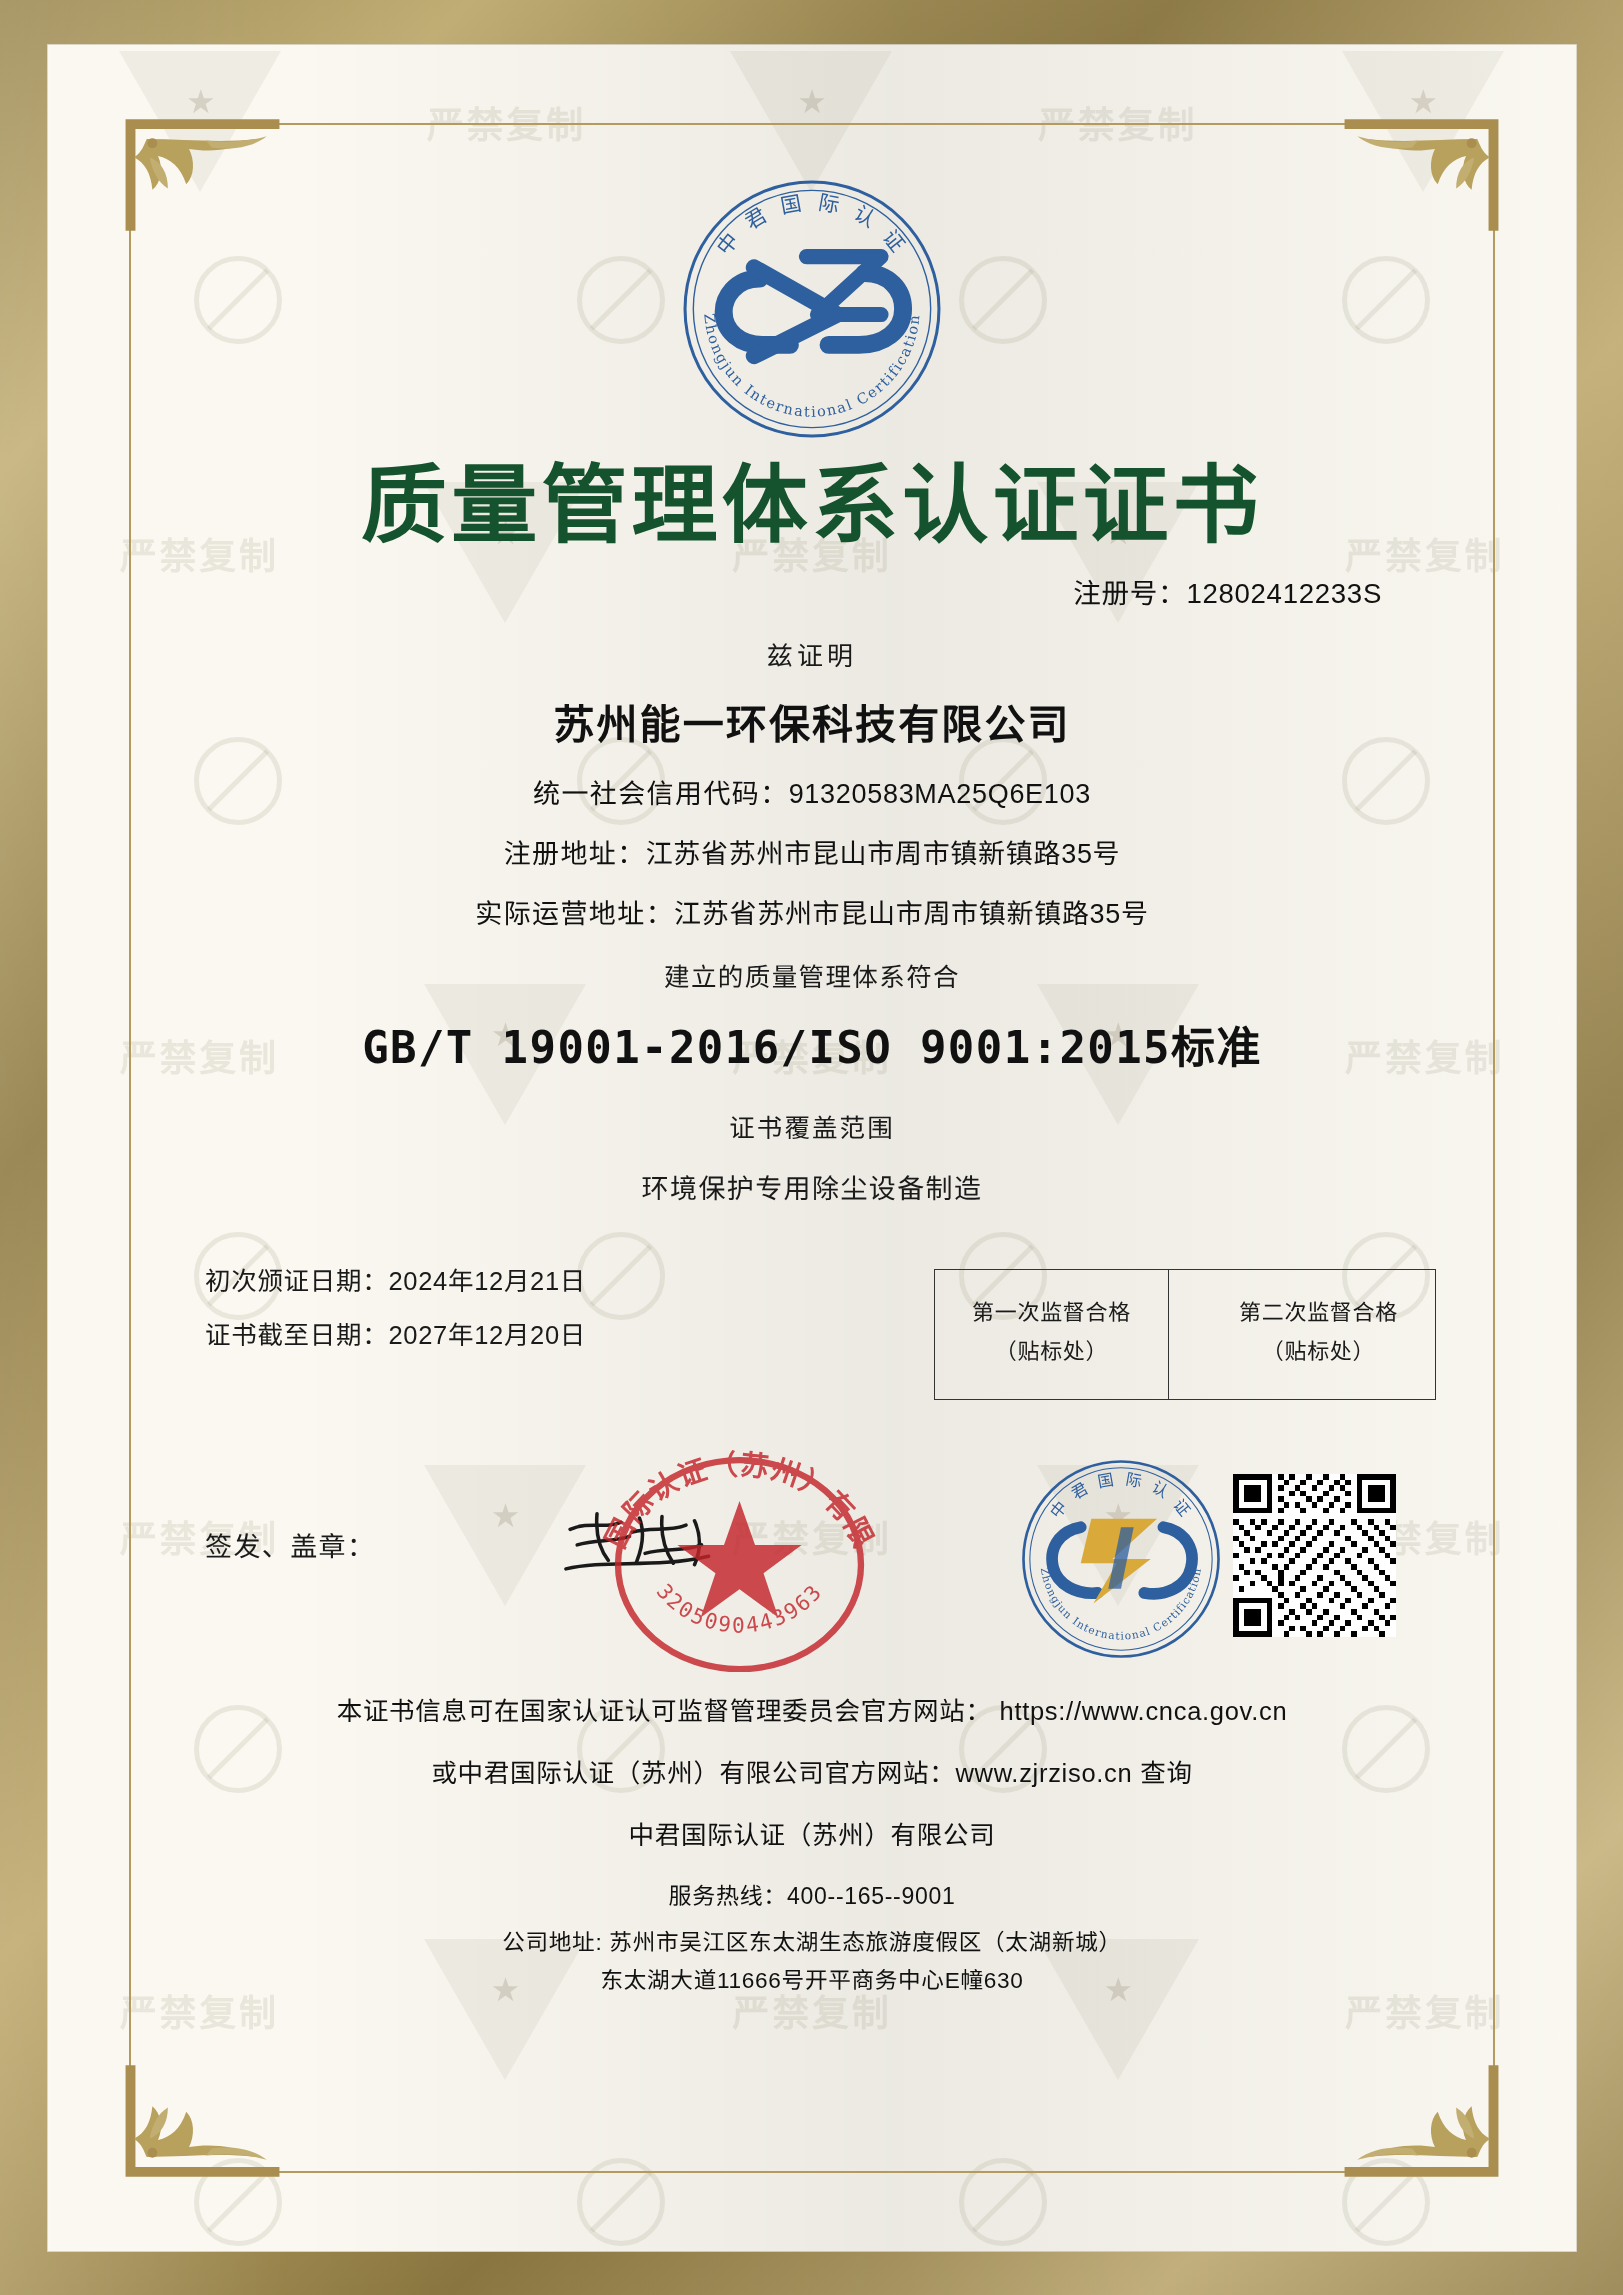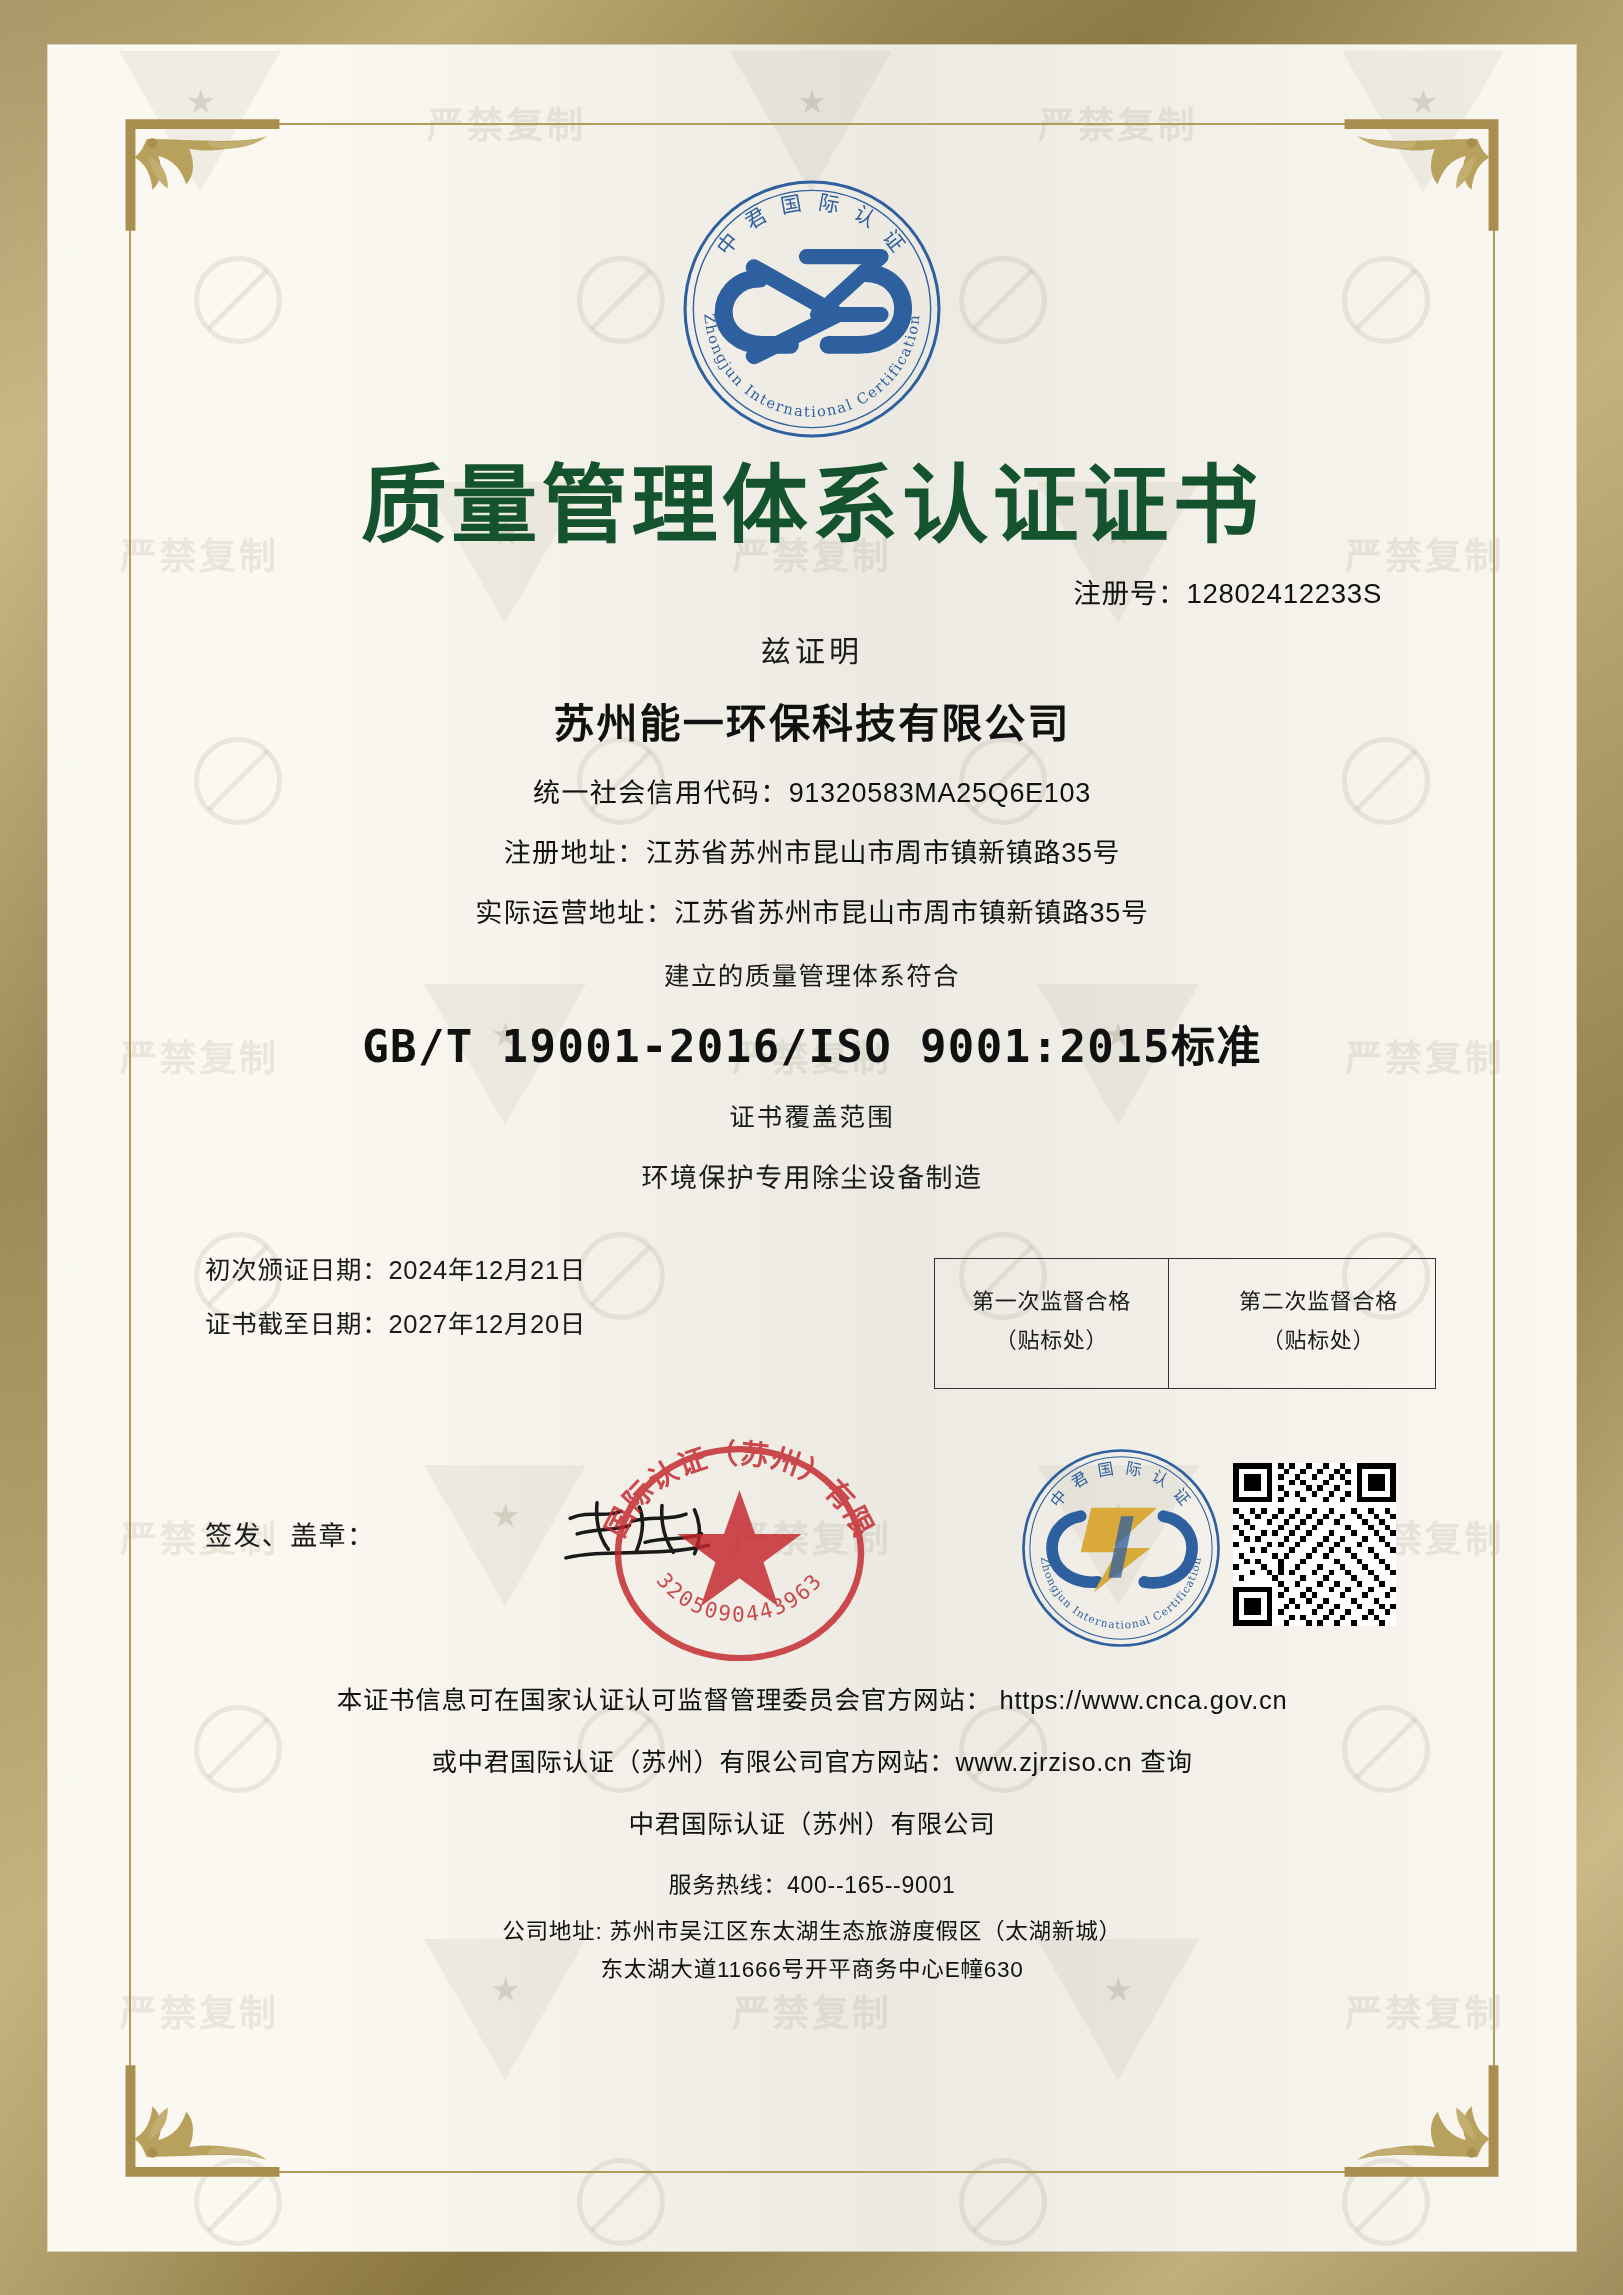--- a/index.html
+++ b/index.html
@@ -171,22 +171,22 @@
   .reg-no {
     margin-top: 18.4px;
     font-size: 27.6px;
     text-align: right;
     padding-right: 82px;
     color: #111;
     letter-spacing: 0.7px;
   }
 
   .zi-zheng-ming {
-    margin-top: 16px;
-    font-size: 30px;
+    margin-top: 24px;
+    font-size: 26px;
     letter-spacing: 4.2px;
   }
 
   .company-name {
     margin-top: 18.4px;
     font-size: 41px;
     font-weight: bold;
     letter-spacing: 2.1px;
     color: #111;
   }
@@ -212,21 +212,21 @@
     font-weight: bold;
     letter-spacing: 1.4px;
     font-family: "DejaVu Sans Mono", "Liberation Mono", monospace;
     color: #111;
   }
   .standard .cn {
     font-family: "DejaVu Sans", "Liberation Sans", sans-serif;
   }
 
   .scope-label {
-    margin-top: 21px;
+    margin-top: 31px;
     font-size: 25.5px;
     letter-spacing: 2.1px;
   }
   .scope-value {
     margin-top: 23px;
     font-size: 27px;
     letter-spacing: 1.4px;
   }
 
   

